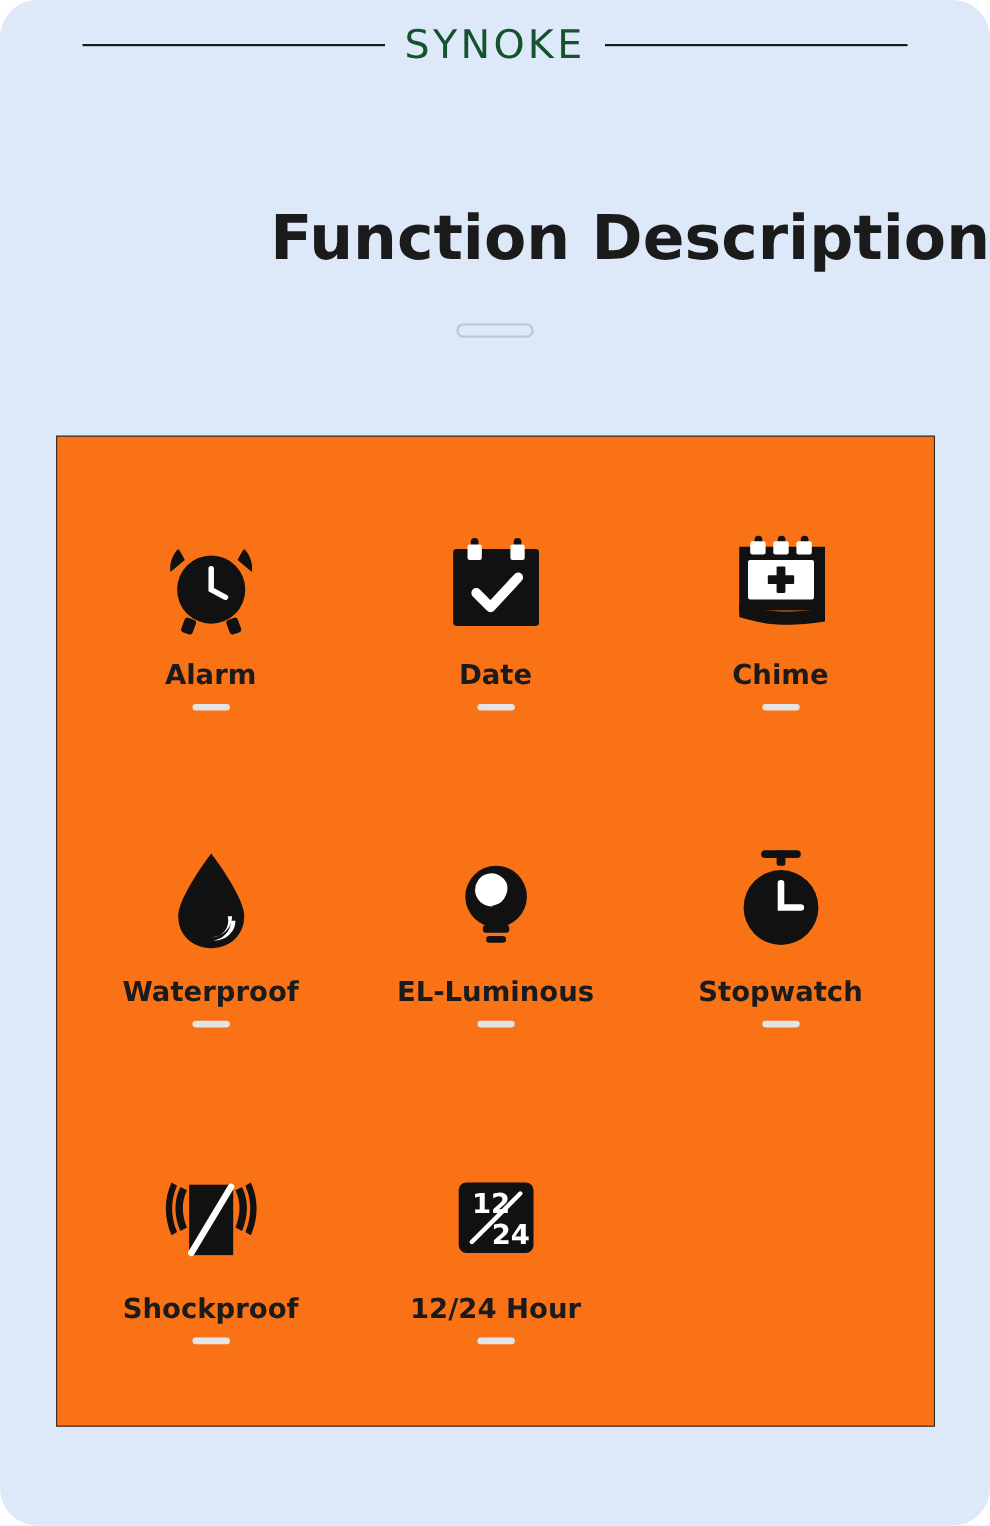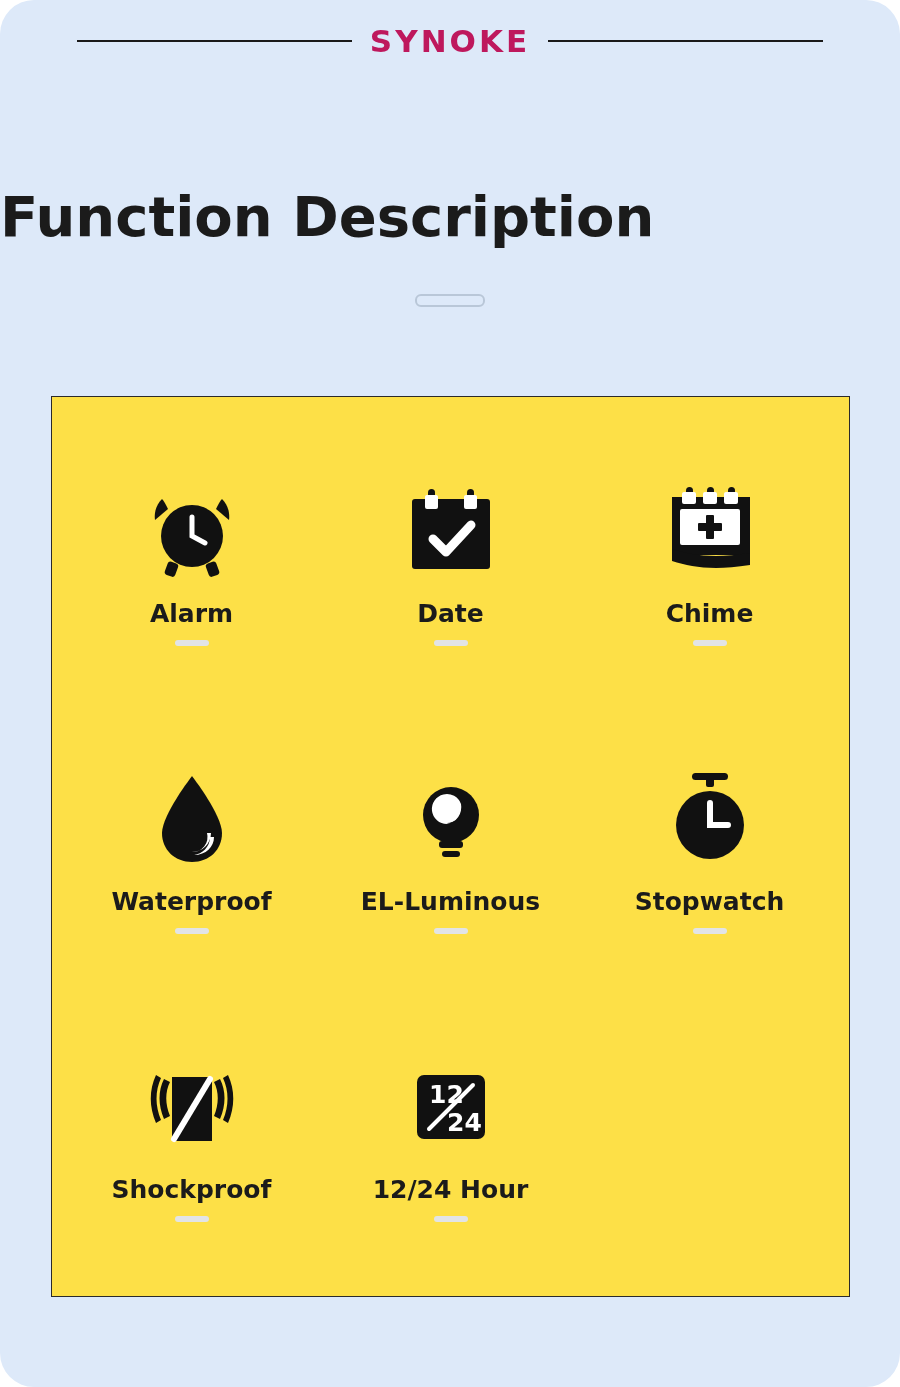--- a/index.html
+++ b/index.html
@@ -35,35 +35,35 @@
     justify-content: center;
   }
   .brand-rule {
     height: 2px;
     background: #1a1a1a;
     flex: 0 0 auto;
   }
   .brand-rule.left { width: 275px; margin-right: 18px; }
   .brand-rule.right { width: 275px; margin-left: 18px; }
   .brand-name {
-    font-size: 31px;
-    font-weight: 700;
+    font-size: 36px;
+    font-weight: 400;
     letter-spacing: 3px;
-    color: #be185d;
+    color: #14532d;
     white-space: nowrap;
     font-family: "DejaVu Sans", "Liberation Sans", sans-serif;
   }
 
   
   .title {
     position: absolute;
     top: 184px;
     left: 0;
     width: 900px;
-    text-align: left;
+    text-align: right;
     font-size: 56px;
     font-weight: 700;
     color: #1b1b1b;
     letter-spacing: 0px;
   }
   .title-underline {
     position: absolute;
     top: 294px;
     left: 50%;
     transform: translateX(-50%);
@@ -74,21 +74,21 @@
     background: #dde9f9;
   }
 
   
   .card {
     position: absolute;
     left: 51px;
     top: 396px;
     width: 799px;
     height: 901px;
-    background: #fde047;
+    background: #f97316;
     border: 1px solid #2a2a2a;
     box-sizing: border-box;
   }
   .grid {
     width: 100%;
     height: 100%;
     display: grid;
     grid-template-columns: repeat(3, 1fr);
     grid-template-rows: repeat(3, 1fr);
     box-sizing: border-box;

